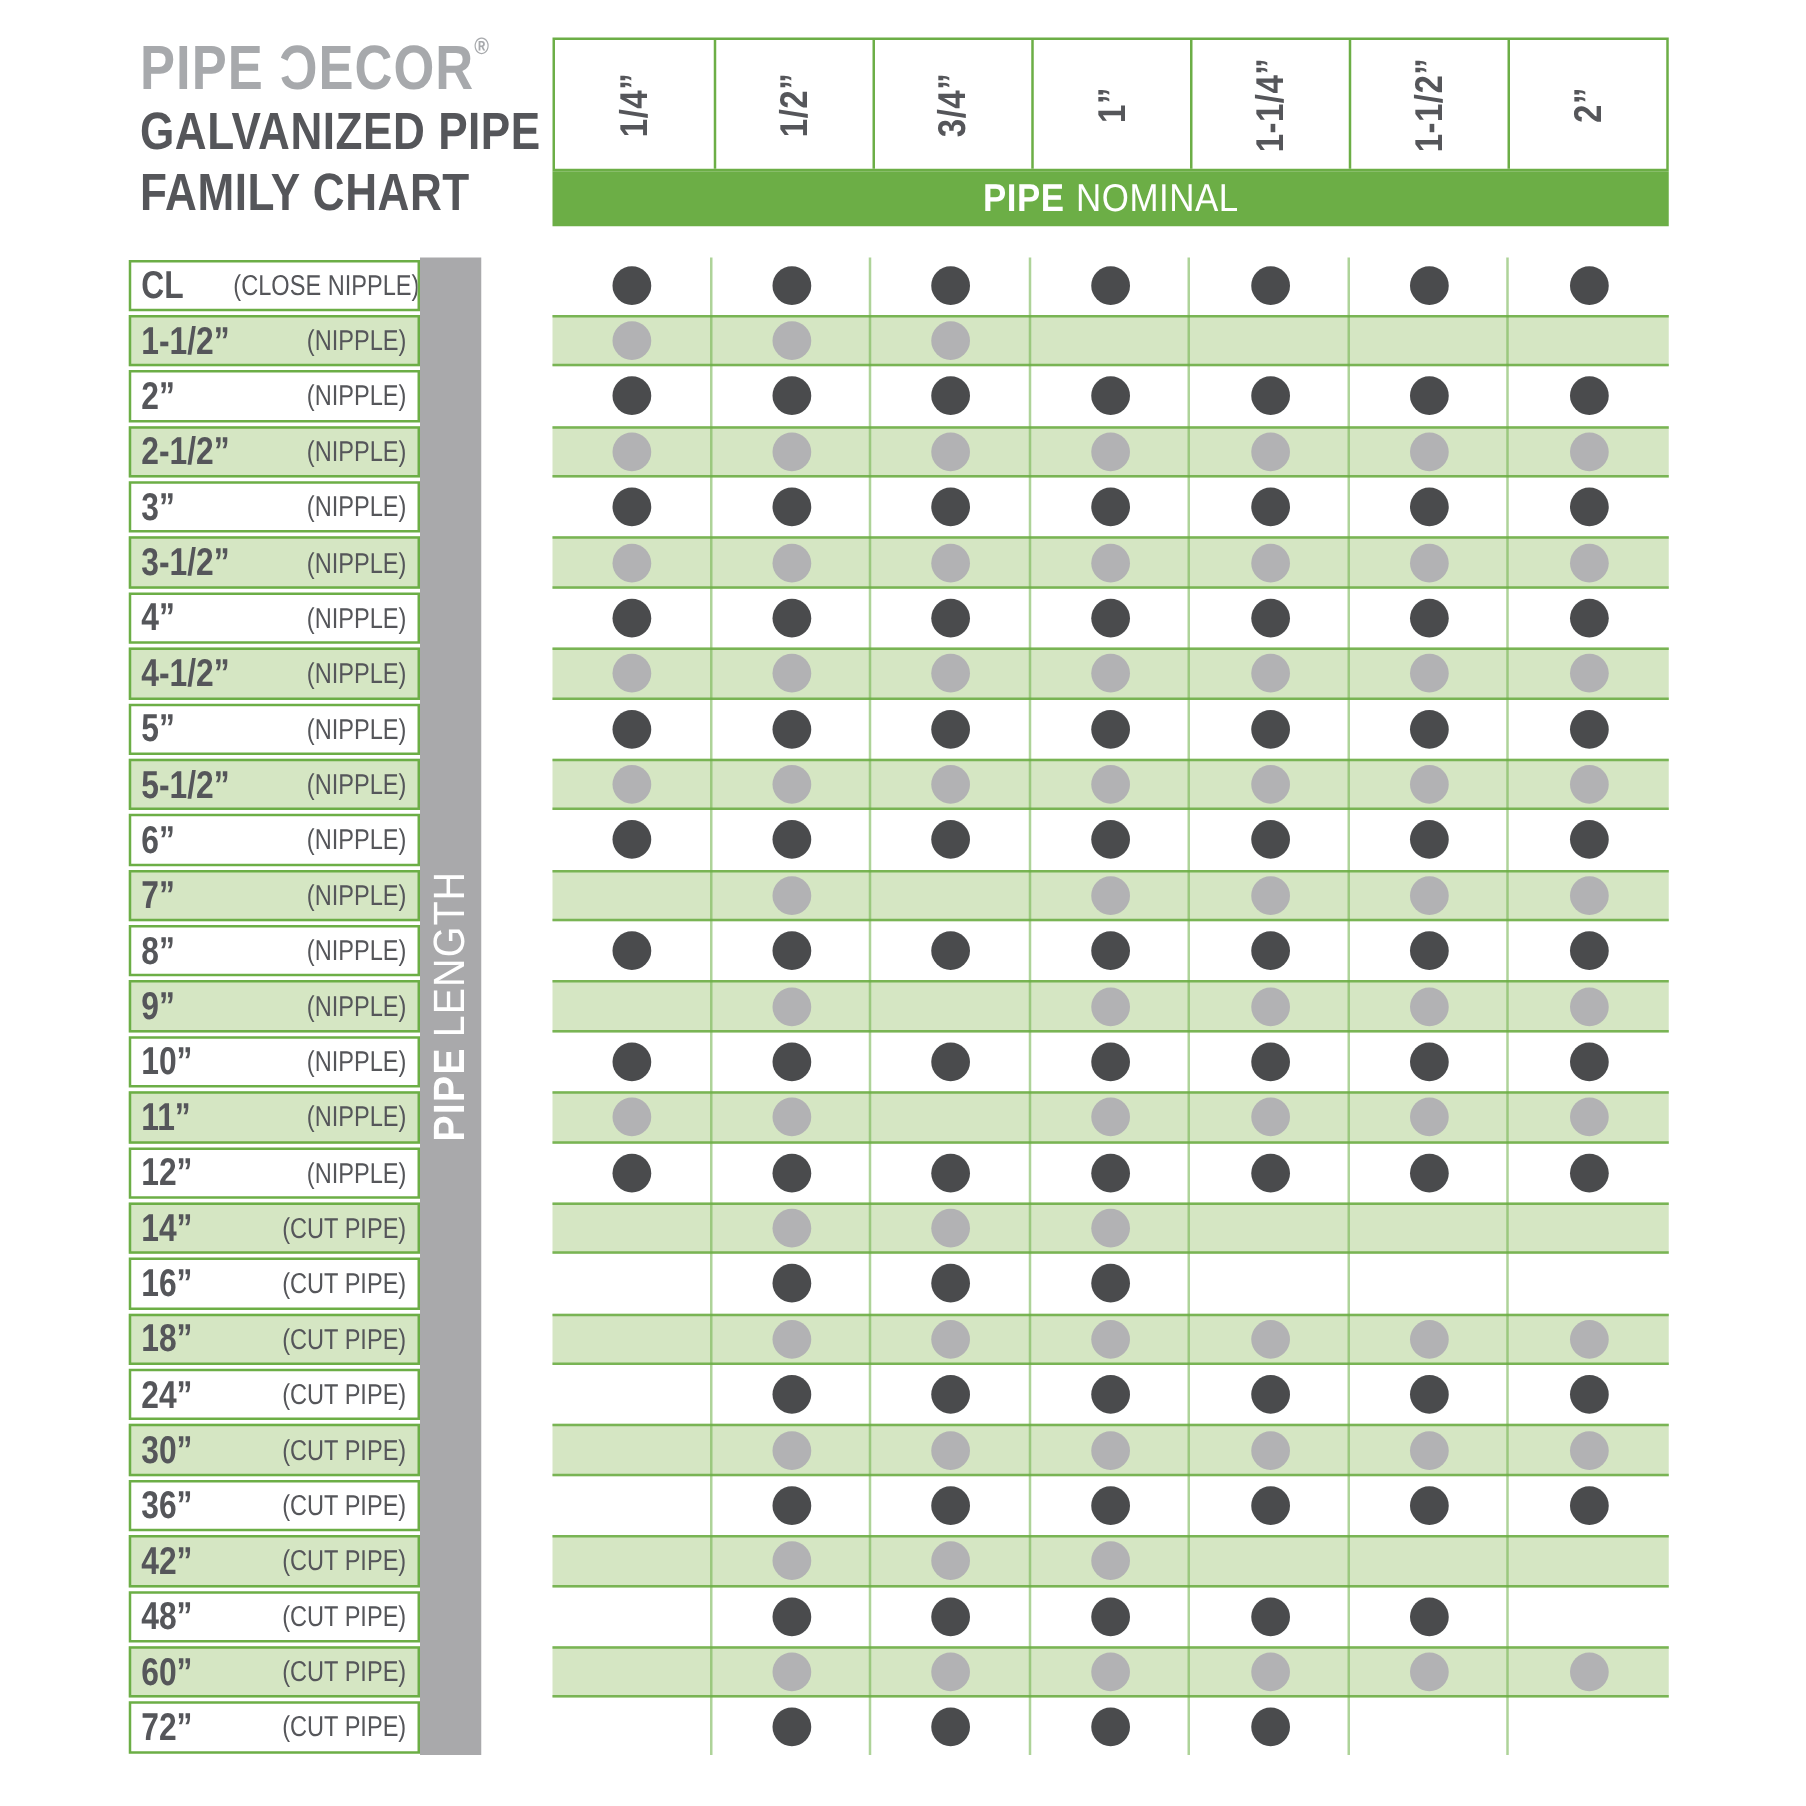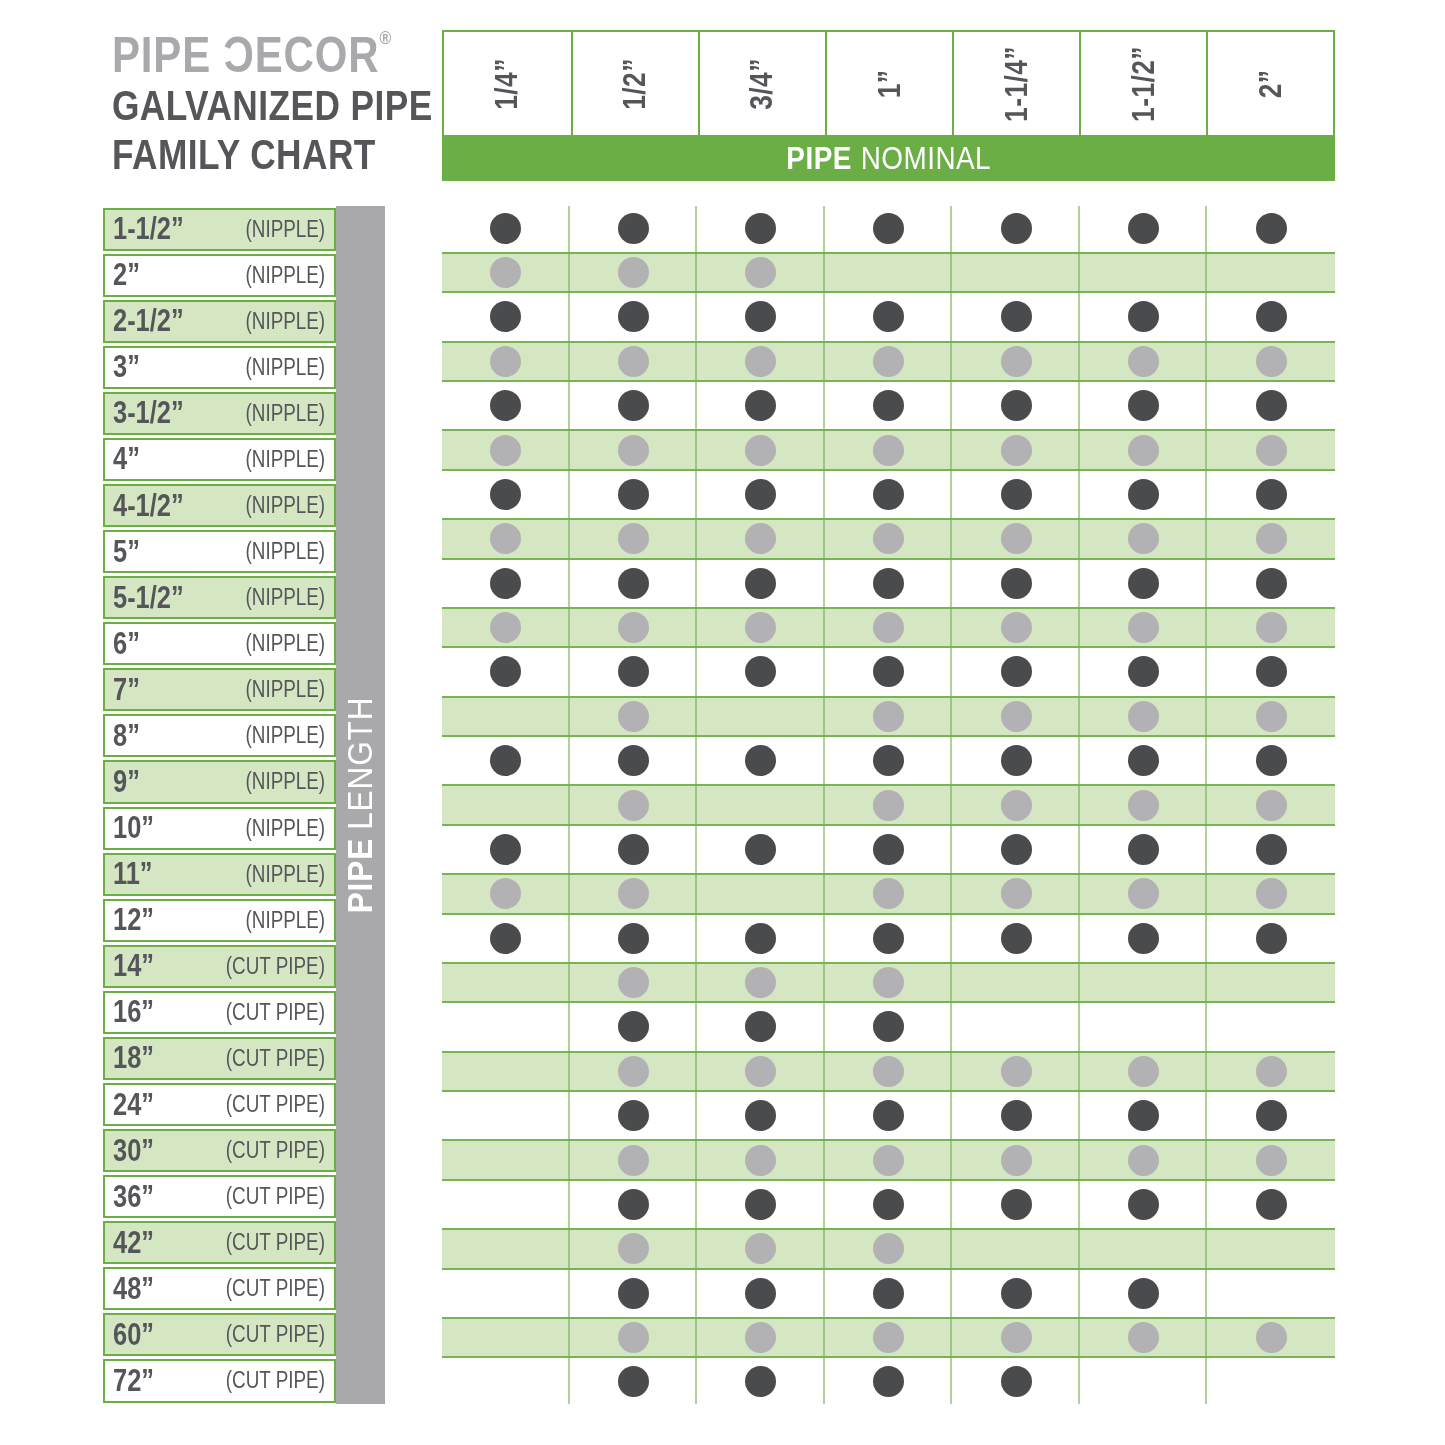--- a/index.html
+++ b/index.html
@@ -106,20 +106,24 @@
     </div>
   </div>
 
 <div class="banner">
   <span class="banner-inner">
     <span class="banner-bold">PIPE</span><span class="banner-rest">NOMINAL</span>
   </span>
 </div>
 
 <div class="labels">
+    <div class="label-row">
+      <span class="size-label">CL</span>
+      <span class="sub-label">(CLOSE NIPPLE)</span>
+    </div>
     <div class="label-row shaded">
       <span class="size-label">1-1/2”</span>
       <span class="sub-label">(NIPPLE)</span>
     </div>
     <div class="label-row">
       <span class="size-label">2”</span>
       <span class="sub-label">(NIPPLE)</span>
     </div>
     <div class="label-row shaded">
       <span class="size-label">2-1/2”</span>

